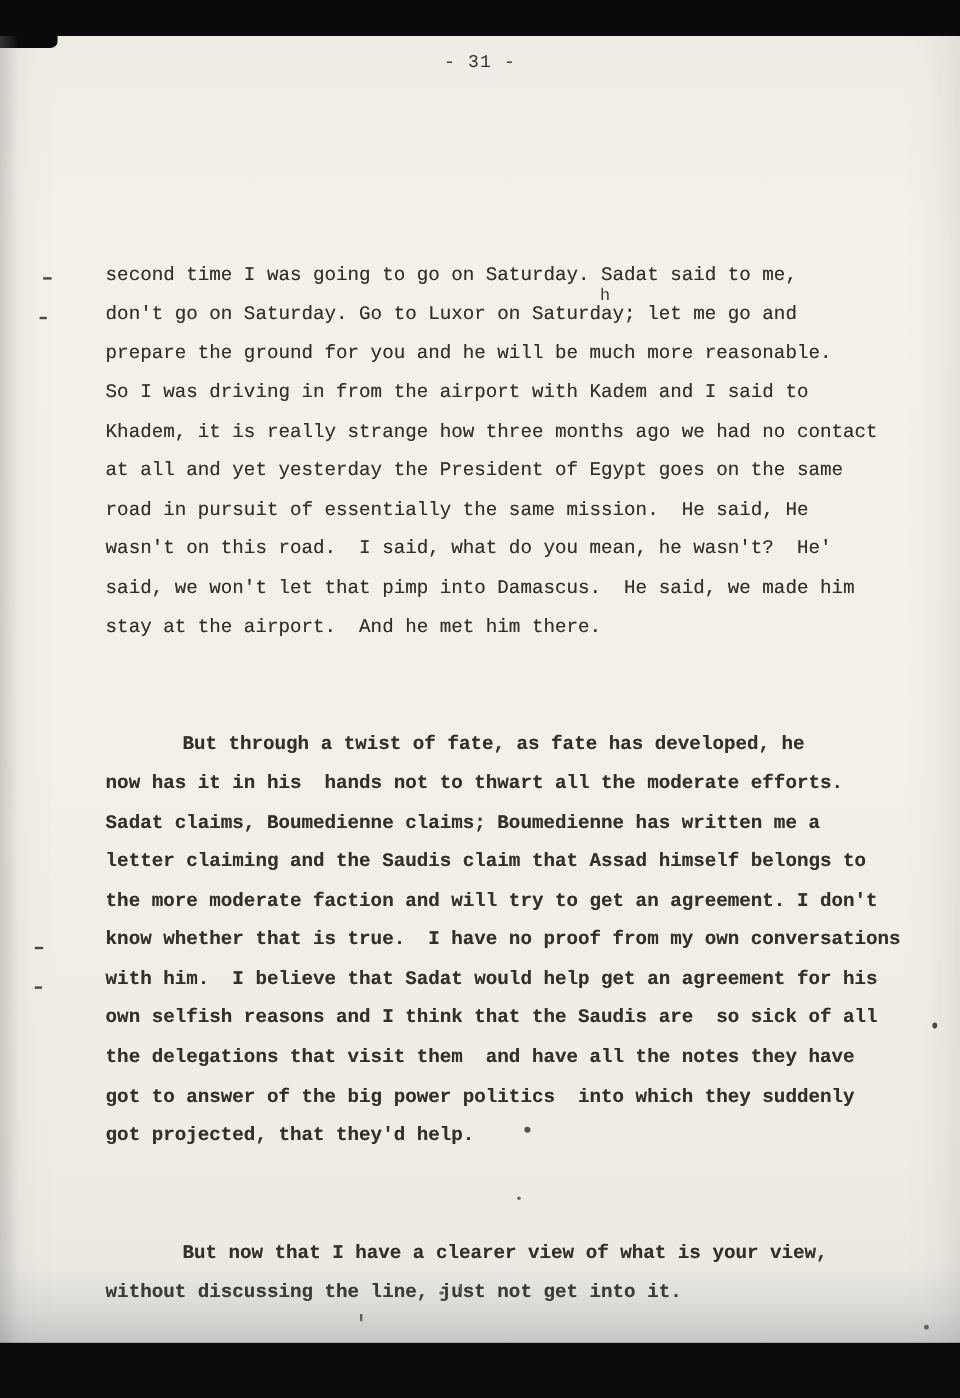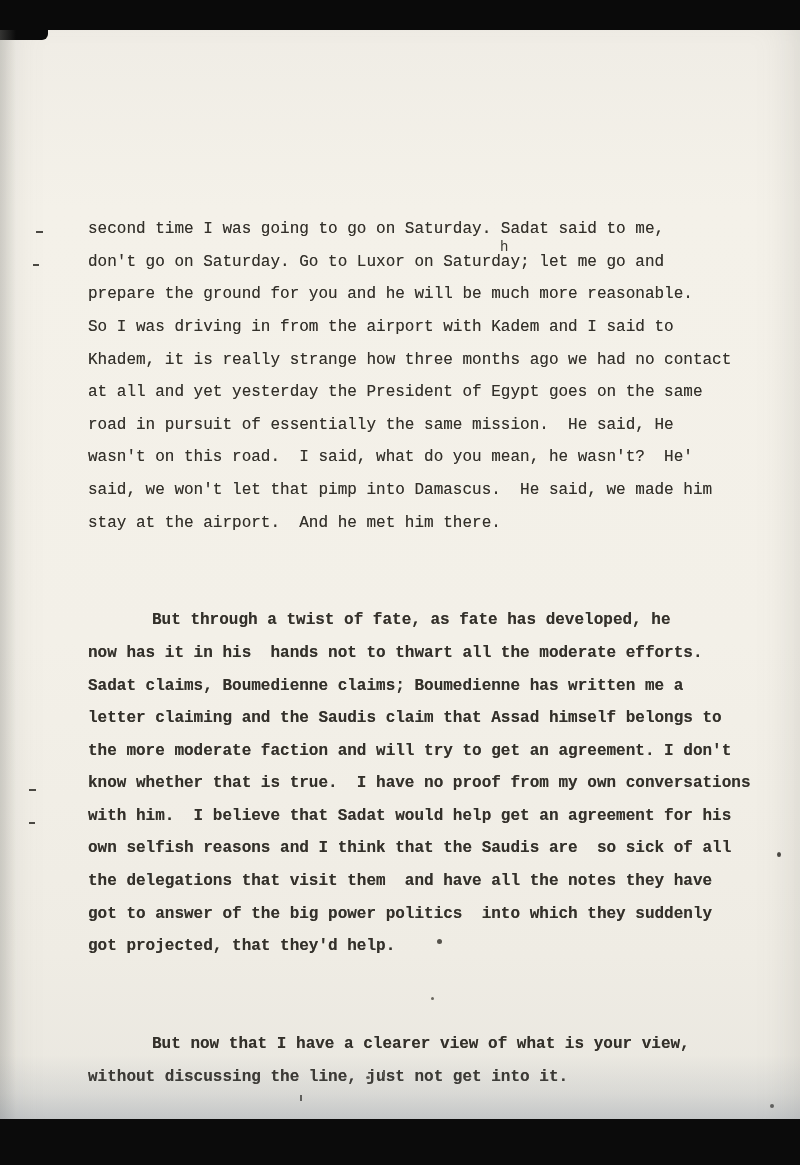--- a/index.html
+++ b/index.html
@@ -86,20 +86,21 @@
 </style>
 </head>
 <body>
 
 <div class="scan">
 
   <div class="bar-top"></div>
   <div class="corner-tl"></div>
   <div class="smudge-left"></div>
 
+  <div class="page-number">- 31 -</div>
 
   <div class="text-block">
     <p>second time I was going to go on Saturday. Sadat said to me,
 don't go on Saturday. Go to Luxor on Saturday; let me go and
 prepare the ground for you and he will be much more reasonable.
 So I was driving in from the airport with Kadem and I said to
 Khadem, it is really strange how three months ago we had no contact
 at all and yet yesterday the President of Egypt goes on the same
 road in pursuit of essentially the same mission.  He said, He
 wasn't on this road.  I said, what do you mean, he wasn't?  He'

